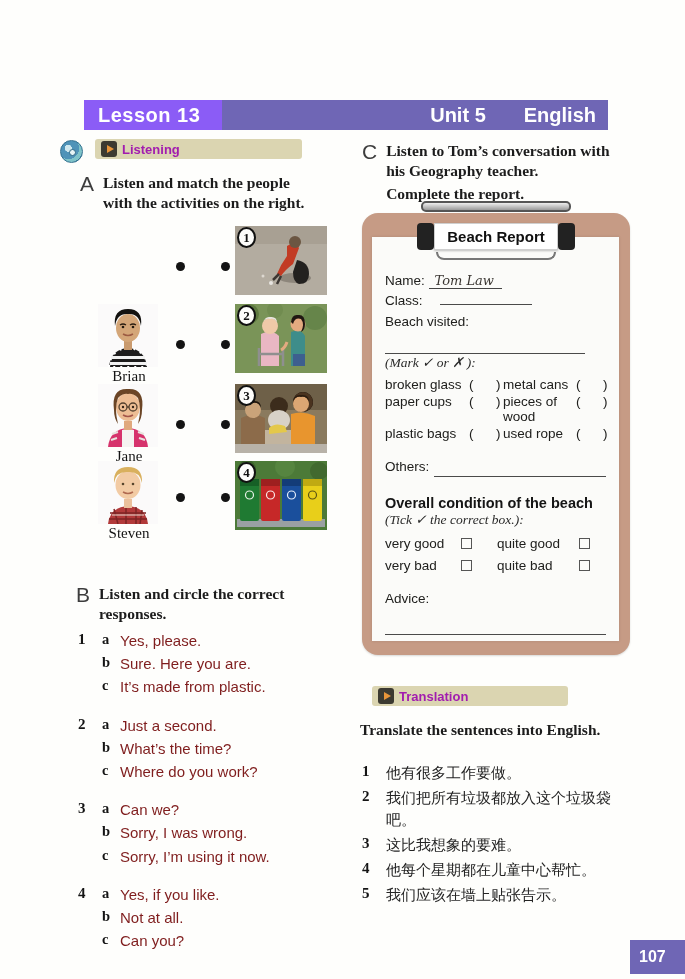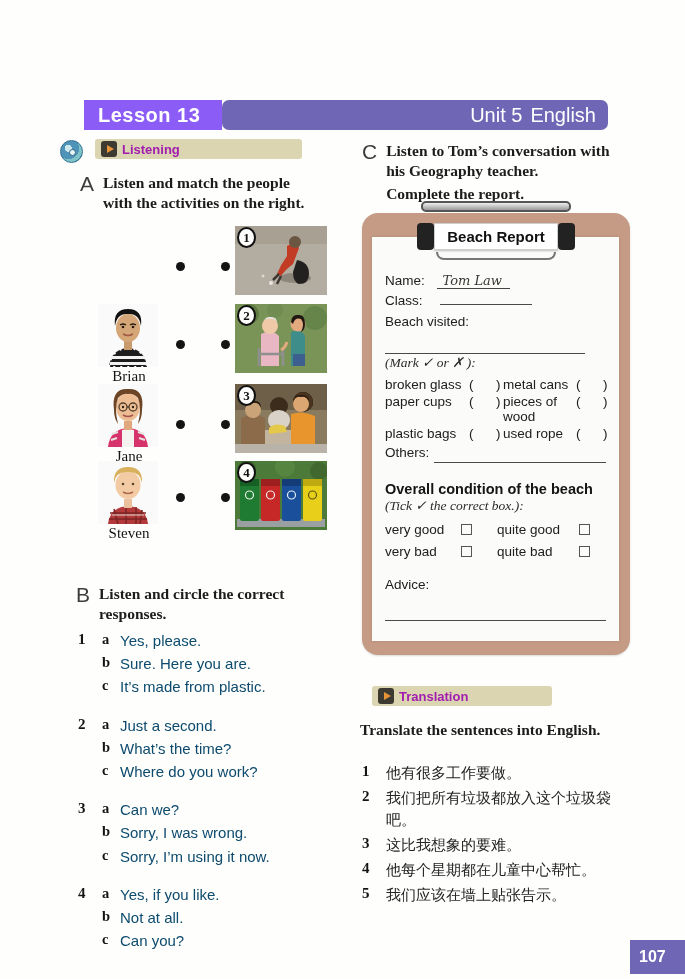--- a/index.html
+++ b/index.html
@@ -3,22 +3,22 @@
 <meta charset="utf-8">
 <style>
   * { margin:0; padding:0; box-sizing:border-box; }
   body { background:#ffffff; font-family:"Liberation Sans", sans-serif; }
   #page { position:relative; width:685px; height:979px; background:#fefefc; overflow:hidden; }
 
   
   .header-bar { position:absolute; left:84px; top:100px; width:524px; height:30px; display:flex; }
   .header-left { width:138px; background:#8b5cf6; color:#fff; font-weight:bold; font-size:20px;
                  display:flex; align-items:center; padding-left:14px; letter-spacing:0.5px; }
-  .header-right { flex:1; background:#6f66b5; color:#fff; font-weight:normal; font-size:20px;
-                  display:flex; align-items:center; justify-content:flex-end; gap:8px; padding-right:12px;border-radius:7px; }
+  .header-right { flex:1; background:#6f66b5; color:#fff; font-weight:bold; font-size:20px;
+                  display:flex; align-items:center; justify-content:flex-end; gap:38px; padding-right:12px; }
 
   
   .tan-bar { position:absolute; background:#dbd5b1; border-radius:3px; display:flex; align-items:center;
              gap:5px; padding:2px 10px 2px 6px; }
   .play-icon { width:16px; height:16px; background:#3c3a31; border-radius:3px; display:inline-flex;
                align-items:center; justify-content:center; flex:none; }
   .play-icon::after { content:""; display:block; width:0; height:0; border-left:7px solid #e8953a;
                       border-top:4.5px solid transparent; border-bottom:4.5px solid transparent; margin-left:2px; }
   .tan-bar .hd-text { font-weight:bold; font-size:13px; color:#a21caf; }
 
@@ -44,41 +44,41 @@
   .activity svg { display:block; width:92px; height:69px; }
   .badge { position:absolute; left:2px; top:1px; width:19px; height:21px; background:#fdfdfb;
            border:2px solid #111; border-radius:50%; display:flex; align-items:center; justify-content:center;
            font-family:"Liberation Serif", serif; font-weight:bold; font-size:13px; color:#111; }
 
   
   .b-item { display:grid; grid-template-columns:24px 1fr; margin-bottom:15px; }
   .b-num { font-family:"Liberation Serif", serif; font-weight:bold; font-size:15px; color:#141414; }
   .b-opt { display:grid; grid-template-columns:18px 1fr; margin-bottom:2.5px; }
   .b-letter { font-family:"Liberation Serif", serif; font-weight:bold; font-size:14.5px; color:#141414; }
-  .b-text { font-size:15px; color:#0c4a6e; line-height:1.38; }
+  .b-text { font-size:15px; color:#7f1d1d; line-height:1.38; }
 
   
   .clipboard { position:absolute; left:362px; top:213px; width:268px; height:442px;
                background:#c69b85; border-radius:16px; box-shadow:0 1px 2px rgba(0,0,0,0.15); }
   .paper { position:absolute; left:10px; top:24px; right:11px; bottom:14px; background:#fbfbf9;
            box-shadow:0 0 3px rgba(0,0,0,0.12); padding:34px 13px 8px 13px; }
   .clip { position:absolute; left:50%; top:-12px; transform:translateX(-50%); width:176px; z-index:3; }
   .clip-bar { width:150px; height:11px; margin:0 auto; border:2px solid #555;
               background:linear-gradient(#eee,#9a9a9a); border-radius:5px; }
   .clip-body { display:flex; align-items:stretch; justify-content:center; margin-top:11px; }
   .clip-pad { width:17px; background:#222; border-radius:4px; }
   .clip-label { background:#fff; border:1px solid #cfcfcf; box-shadow:0 1px 2px rgba(0,0,0,0.25);
                 padding:4px 12px; font-weight:bold; font-size:15px; color:#101010; white-space:nowrap; }
   .clip-wire { width:120px; height:8px; margin:2px auto 0 auto; border:2px solid #777; border-top:none;
                border-radius:0 0 8px 8px; }
 
   .rpt-line { font-size:13.5px; color:#20201e; line-height:1.5; }
   .rpt-label { display:inline-block; }
   .hand { font-family:"DejaVu Serif", serif; font-style:italic; font-size:13px; color:#3a3632;
-          border-bottom:1px solid #444; padding:0 8px 0 6px; margin-left:8px; }
+          border-bottom:1px solid #444; padding:0 8px 0 6px; }
   .blank { display:inline-block; border-bottom:1.2px solid #4a4a4a; height:12px; vertical-align:baseline; }
   .full-line { display:block; border-bottom:1.2px solid #4a4a4a; height:14px; }
   .rpt-bold { font-weight:bold; font-size:14px; color:#151515; }
   .rpt-italic { font-family:"Liberation Serif", serif; font-style:italic; font-size:13.5px; color:#2a2a2a; }
   .rub-grid { display:grid; grid-template-columns:84px 34px 1fr 30px; row-gap:2px; font-size:13.5px; color:#20201e; margin-top:6px; }
   .paren { white-space:pre; font-size:13.5px; }
   .cond-grid { display:grid; grid-template-columns:76px 36px 82px 30px; row-gap:7px; font-size:13.5px; color:#20201e; margin-top:8px; align-items:center; }
   .chk { width:11px; height:11px; border:1.3px solid #555; display:inline-block; }
 
   
@@ -368,21 +368,21 @@
         <span class="paren">(      )</span>
         <span>paper cups</span>
         <span class="paren">(      )</span>
         <span>pieces of wood</span>
         <span class="paren">(      )</span>
         <span>plastic bags</span>
         <span class="paren">(      )</span>
         <span>used rope</span>
         <span class="paren">(      )</span>
       </div>
-      <div class="rpt-line" style="margin-top:2px; display:flex; align-items:flex-end;">
+      <div class="rpt-line" style="margin-top:16px; display:flex; align-items:flex-end;">
         <span>Others:</span>
         <span class="blank" style="flex:1; margin-left:5px;"></span>
       </div>
 
       <div class="rpt-bold" style="margin-top:18px; font-size:14.5px;">Overall condition of the beach</div>
       <div class="rpt-italic">(Tick ✓ the correct box.):</div>
 
       <div class="cond-grid">
         <span>very good</span>
         <span class="chk"></span>
@@ -404,21 +404,21 @@
       <div class="clip-bar"></div>
       <div class="clip-body">
         <span class="clip-pad"></span>
         <span class="clip-label">Beach Report</span>
         <span class="clip-pad"></span>
       </div>
       <div class="clip-wire"></div>
     </div>
   </div>
 
-  <div class="tan-bar" style="left:372px; top:686px; width:180px;">
+  <div class="tan-bar" style="left:372px; top:686px; width:196px;">
     <span class="play-icon"></span>
     <span class="hd-text">Translation</span>
   </div>
 
   <div class="instr" style="position:absolute; left:360px; top:720px; width:250px;">Translate the sentences into English.</div>
 
   <div style="position:absolute; left:362px; top:763px; width:262px;">
     <div class="t-item">
       <span class="t-num">1</span>
       <span class="t-text">他有很多工作要做。</span>

